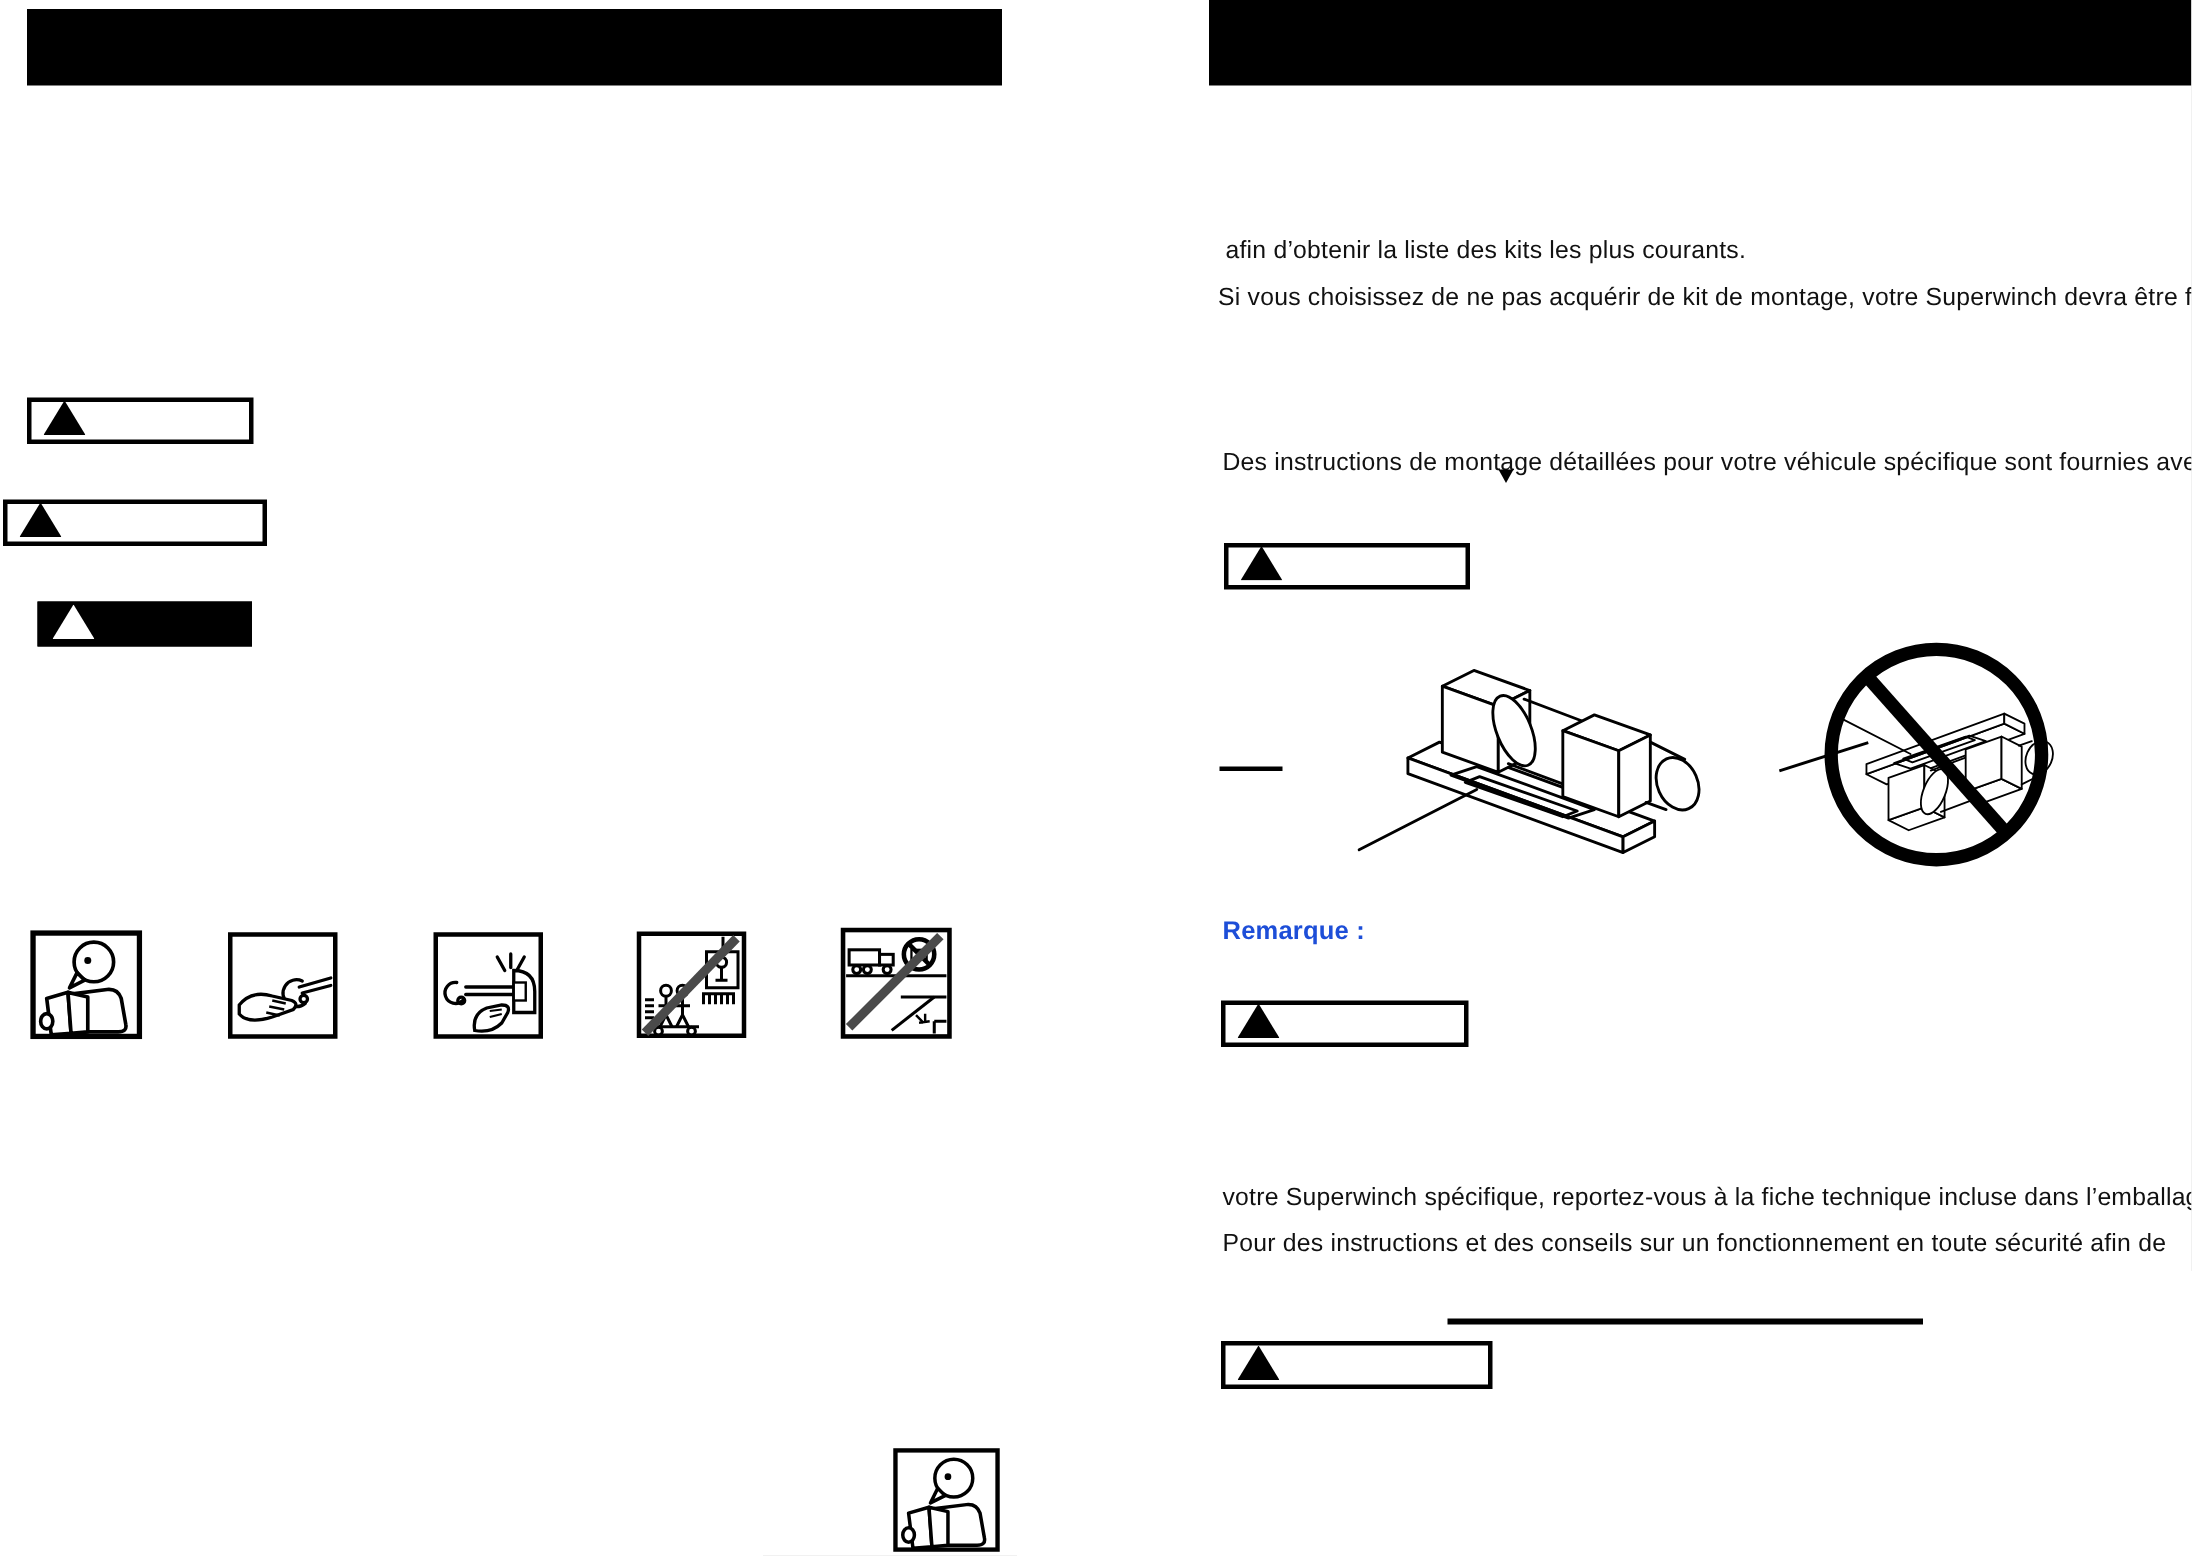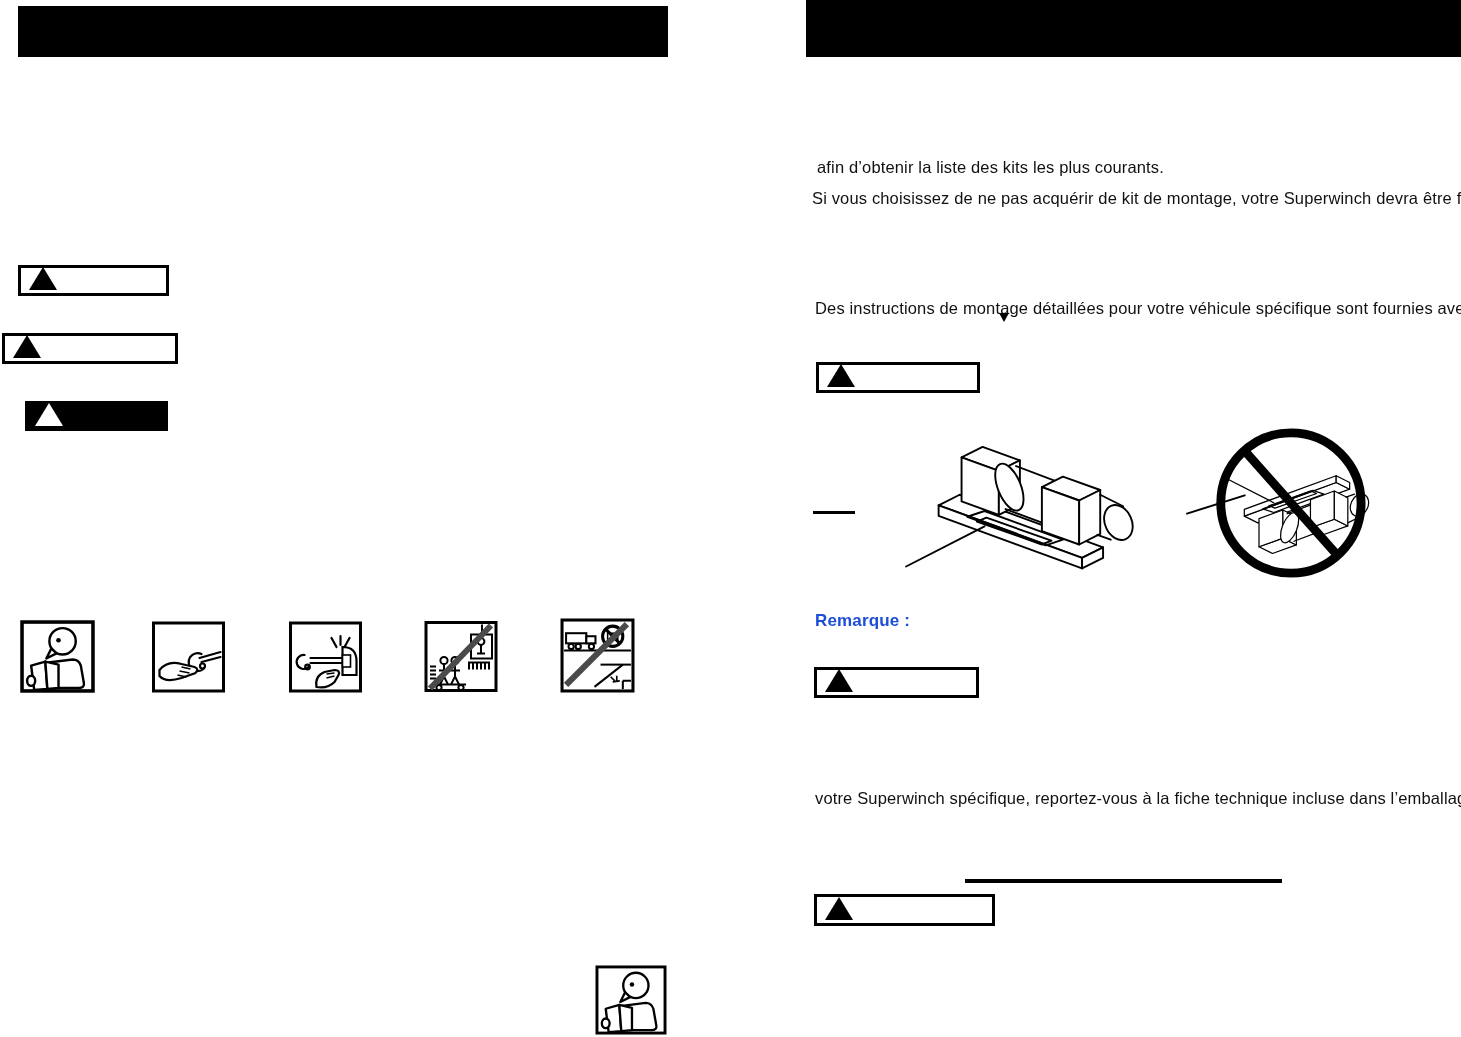--- a/index.html
+++ b/index.html
@@ -197,20 +197,21 @@
   </svg>
 
   <div class="txt note" style="left:815px;top:611px;">Remarque :</div>
 
   <div class="wbox" style="left:814px;top:667px;width:165px;height:31px;">
     <span class="tri"></span>
     <span></span>
   </div>
 
   <div class="txt" style="left:815px;top:789px;">votre Superwinch spécifique, reportez-vous à la fiche technique incluse dans l’emballage.</div>
+  <div class="txt" style="left:815px;top:820px;">Pour des instructions et des conseils sur un fonctionnement en toute sécurité afin de</div>
 
   <div class="dash" style="left:965px;top:879px;width:317px;height:4px;"></div>
 
   <div class="wbox" style="left:814px;top:894px;width:181px;height:32px;">
     <span class="tri"></span>
     <span></span>
   </div>
 
   <svg class="icon" style="left:595px;top:965px" width="72" height="70" viewBox="0 0 74 72">
     <rect x="2" y="2" width="70" height="68" fill="#fff" stroke="#000" stroke-width="3"></rect>

